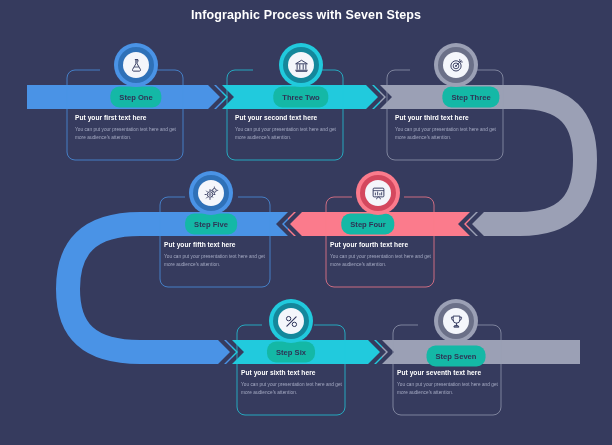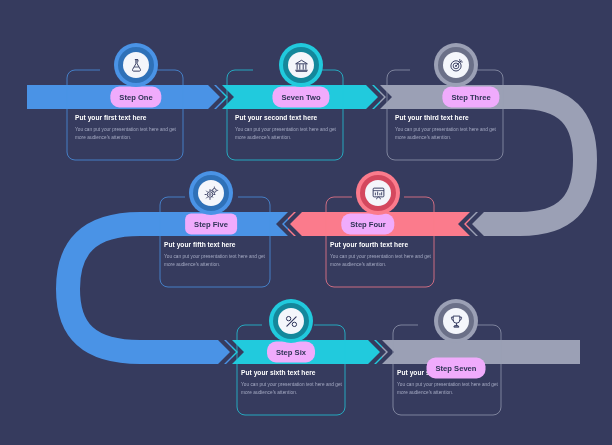--- a/index.html
+++ b/index.html
@@ -16,21 +16,21 @@
   .title{
     position:absolute;left:0;top:8px;width:612px;
     text-align:center;
     font-size:12.5px;font-weight:bold;color:#ffffff;
     letter-spacing:.1px;
   }
 
   
   .pill{
     position:absolute;
-    background:#f0abfc;
+    background:#14b8a6;
     border-radius:9px;
     height:13px;line-height:13px;
     padding:4px 9px;
     font-size:7.6px;font-weight:bold;
     color:#2f3456;
     text-align:center;
     white-space:nowrap;
     transform:translate(-50%,-50%);
     z-index:6;
   }
@@ -65,20 +65,21 @@
     background:#f4f6fb;
     display:flex;align-items:center;justify-content:center;
   }
   .medal svg{display:block;}
 </style>
 </head>
 <body>
 
 <div id="stage">
 
+  <div class="title">Infographic Process with Seven Steps</div>
 
   <svg class="svg-layer" viewBox="0 0 612 445">
     <defs>
       <clipPath id="clipBlue1">
           <rect x="27" y="85" width="195" height="24"></rect>
         </clipPath>
       <clipPath id="clipCyan1">
           <rect x="222" y="85" width="158" height="24"></rect>
         </clipPath>
     </defs>
@@ -218,26 +219,26 @@
     <div class="core">
       <svg width="15" height="15" viewBox="0 0 24 24">
         <path d="M6.6 3.3h10.8v6a5.4 5.4 0 0 1-10.8 0Z" fill="none" stroke="#30365c" stroke-width="1.5" stroke-linejoin="round"></path>
         <path d="M6.6 5.1H3.9v1.8a3.3 3.3 0 0 0 3 3.3M17.4 5.1h2.7v1.8a3.3 3.3 0 0 1-3 3.3" fill="none" stroke="#30365c" stroke-width="1.4" stroke-linecap="round"></path>
         <path d="M12 14.7v3.6M8.4 20.7h7.2M9.6 18.3h4.8l1.2 2.4H8.4Z" fill="none" stroke="#30365c" stroke-width="1.4" stroke-linecap="round" stroke-linejoin="round"></path>
       </svg>
     </div>
   </div>
 
   <div class="pill" style="left:136px;top:97px;">Step One</div>
-  <div class="pill" style="left:301px;top:97px;">Seven Two</div>
+  <div class="pill" style="left:301px;top:97px;">Three Two</div>
   <div class="pill" style="left:471px;top:97px;">Step Three</div>
   <div class="pill" style="left:368px;top:224px;">Step Four</div>
-  <div class="pill" style="left:211px;top:224px;border-radius:6px;">Step Five</div>
+  <div class="pill" style="left:211px;top:224px;">Step Five</div>
   <div class="pill" style="left:291px;top:352px;">Step Six</div>
-  <div class="pill" style="left:456px;top:368px;text-align:center;">Step Seven</div>
+  <div class="pill" style="left:456px;top:356px;text-align:center;">Step Seven</div>
 
   <div class="card" style="left:131px;top:114px;">
     <p class="hd">Put your first text here</p>
     <p class="bd">You can put your presentation text here and get more audience's attention.</p>
   </div>
 
   <div class="card" style="left:291px;top:114px;">
     <p class="hd">Put your second text here</p>
     <p class="bd">You can put your presentation text here and get more audience's attention.</p>
   </div>

